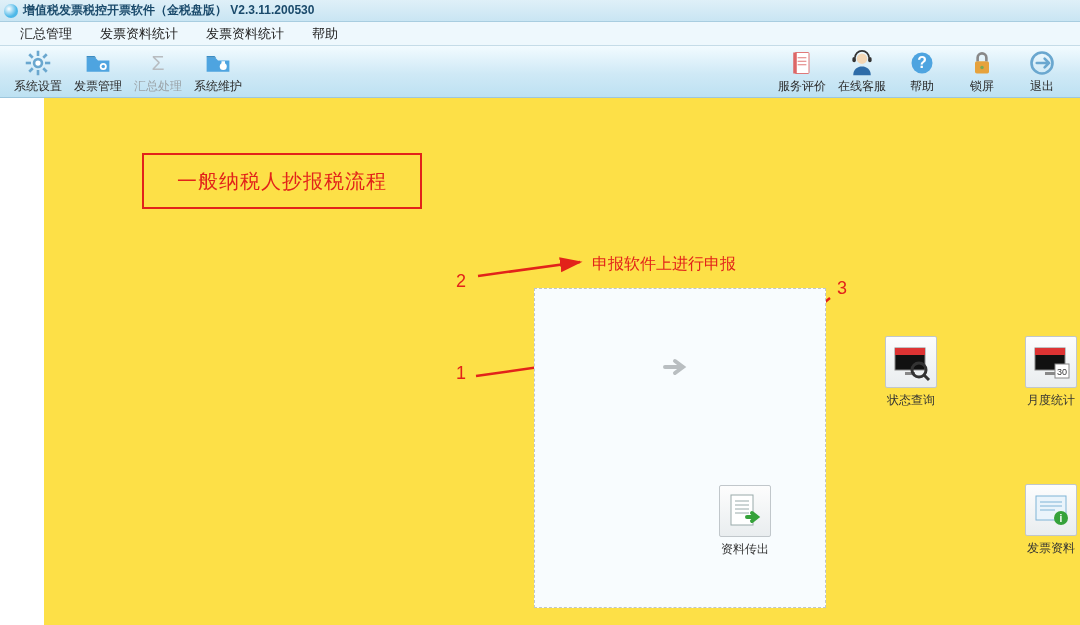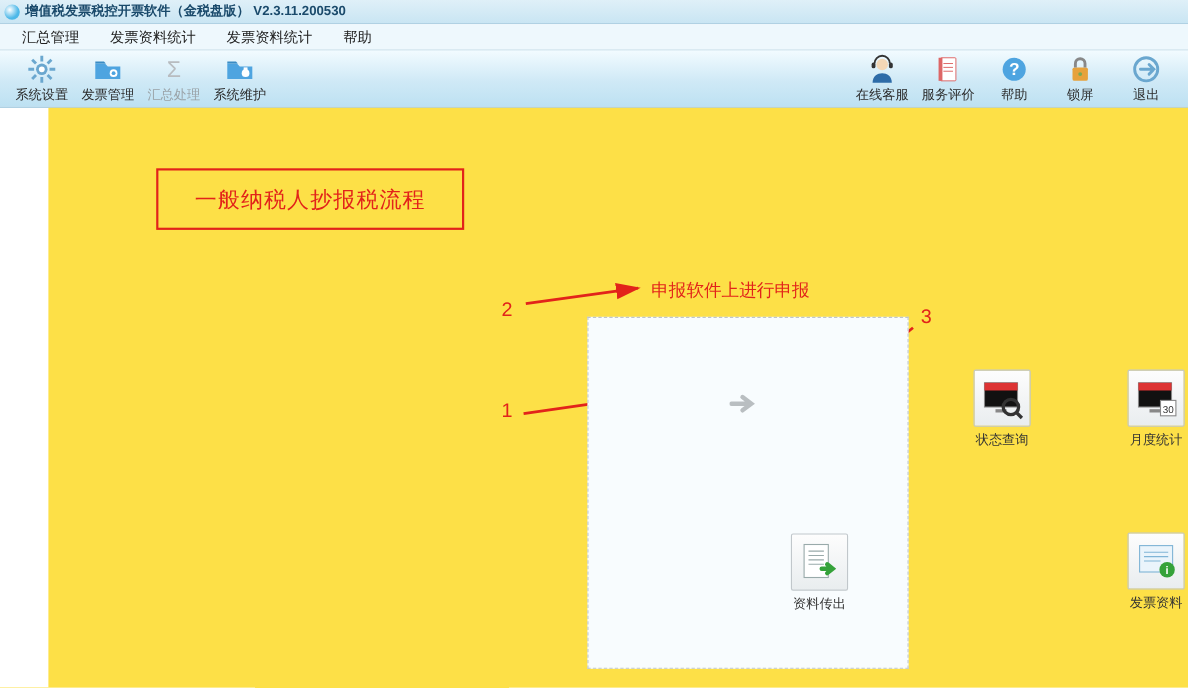--- a/index.html
+++ b/index.html
@@ -157,40 +157,40 @@
           </svg>
       </span>
       <span>系统维护</span>
     </div>
   </div>
   <div class="spacer"></div>
   <div class="right-group">
     <div class="tool-btn">
       <span class="ticon">
         <svg viewBox="0 0 32 32">
+            <rect x="8" y="4" width="16" height="24" rx="1" fill="#fff" stroke="#d66"></rect>
+            <line x1="11" y1="10" x2="21" y2="10" stroke="#d66"></line>
+            <line x1="11" y1="14" x2="21" y2="14" stroke="#d66"></line>
+            <line x1="11" y1="18" x2="21" y2="18" stroke="#d66"></line>
+            <rect x="6" y="4" width="4" height="24" fill="#d66"></rect>
+          </svg>
+      </span>
+      <span>服务评价</span>
+    </div>
+    <div class="tool-btn">
+      <span class="ticon">
+        <svg viewBox="0 0 32 32">
             <circle cx="16" cy="11" r="6" fill="#f3d7b6"></circle>
             <path d="M6 30c0-7 5-10 10-10s10 3 10 10z" fill="#2e6ca8"></path>
             <path d="M8 10a8 8 0 0 1 16 0" fill="none" stroke="#333" stroke-width="2"></path>
             <rect x="5" y="9" width="4" height="6" rx="2" fill="#333"></rect>
             <rect x="23" y="9" width="4" height="6" rx="2" fill="#333"></rect>
           </svg>
       </span>
       <span>在线客服</span>
-    </div>
-    <div class="tool-btn">
-      <span class="ticon">
-        <svg viewBox="0 0 32 32">
-            <rect x="8" y="4" width="16" height="24" rx="1" fill="#fff" stroke="#d66"></rect>
-            <line x1="11" y1="10" x2="21" y2="10" stroke="#d66"></line>
-            <line x1="11" y1="14" x2="21" y2="14" stroke="#d66"></line>
-            <line x1="11" y1="18" x2="21" y2="18" stroke="#d66"></line>
-            <rect x="6" y="4" width="4" height="24" fill="#d66"></rect>
-          </svg>
-      </span>
-      <span>服务评价</span>
     </div>
     <div class="tool-btn">
       <span class="ticon">
         <svg viewBox="0 0 32 32">
             <circle cx="16" cy="16" r="12" fill="#4ea4e0"></circle>
             <text x="16" y="22" text-anchor="middle" font-size="18" fill="#fff" font-weight="bold">?</text>
           </svg>
       </span>
       <span>帮助</span>
     </div>

